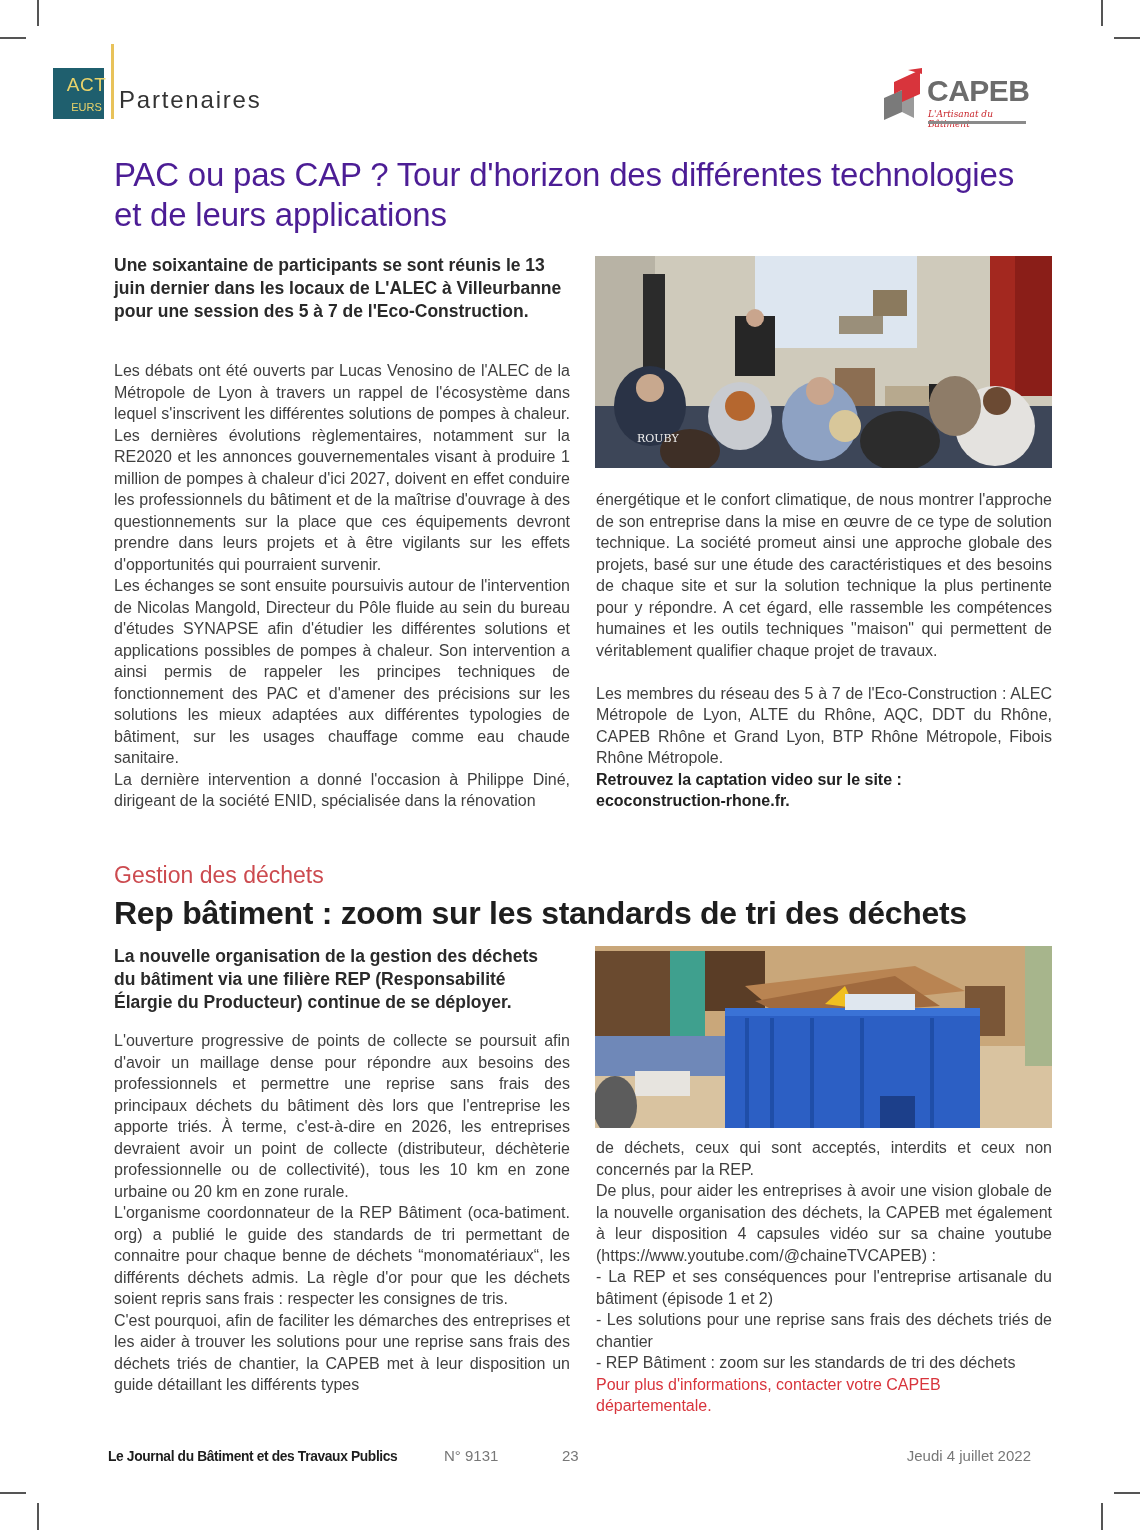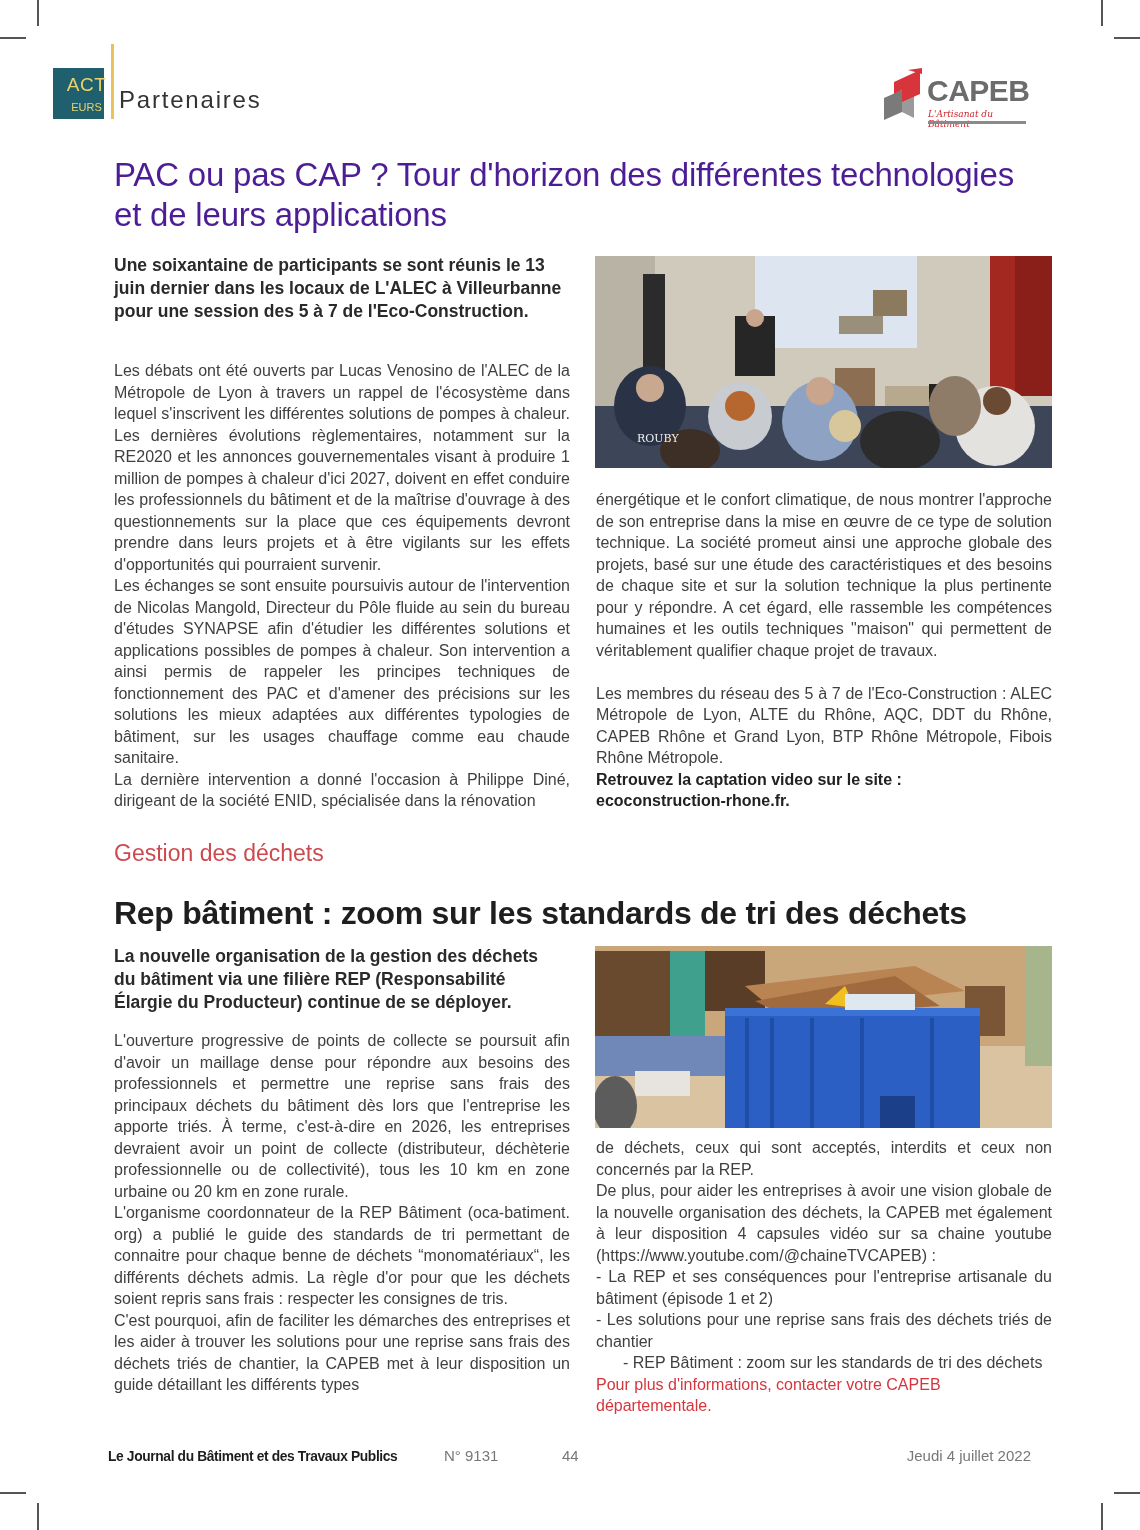--- a/index.html
+++ b/index.html
@@ -25,21 +25,21 @@
   
   .h1 { position: absolute; left: 114px; top: 155px; width: 900px; font-size: 33px; line-height: 40px; color: #4c1d95; font-weight: 400; letter-spacing: -0.2px; }
   .lead { position: absolute; left: 114px; width: 450px; font-size: 17.5px; line-height: 23px; font-weight: bold; color: #2a2a2a; }
   .body-col { position: absolute; font-size: 16px; line-height: 21.5px; color: #3f3f3f; text-align: justify; hyphens: manual; }
   .body-col p { margin: 0; }
   .bold-dark { font-weight: bold; color: #222; }
   .red-bold { font-weight: normal; color: #d8343c; }
 
   .photo { position: absolute; overflow: hidden; }
 
-  .kicker { position: absolute; left: 114px; top: 840px; font-size: 23px; color: #cc4a4f; }
+  .kicker { position: absolute; left: 114px; top: 862px; font-size: 23px; color: #cc4a4f; }
   .h2 { position: absolute; left: 114px; top: 894px; font-size: 32px; line-height: 38px; color: #1e1e1e; letter-spacing: -0.3px; }
 
   
   .footer { position: absolute; top: 1447px; font-size: 15px; }
   .f-title { left: 108px; font-weight: bold; color: #1d1d1d; letter-spacing: -0.4px; font-family: "Liberation Sans Narrow", "Liberation Sans", sans-serif; transform: scaleX(0.92); transform-origin: left; }
   .f-num { left: 444px; color: #777; }
   .f-page { left: 562px; color: #777; }
   .f-date { right: 109px; color: #777; }
 </style>
 </head>
@@ -157,20 +157,20 @@
   <p>L'ouverture progressive de points de collecte se poursuit afin d'avoir un maillage dense pour répondre aux besoins des professionnels et permettre une reprise sans frais des principaux déchets du bâtiment dès lors que l'entreprise les apporte triés. À terme, c'est-à-dire en 2026, les entreprises devraient avoir un point de collecte (distributeur, déchèterie professionnelle ou de collectivité), tous les 10 km en zone urbaine ou 20 km en zone rurale.</p>
   <p>L'organisme coordonnateur de la REP Bâtiment (oca-batiment. org) a publié le guide des standards de tri permettant de connaitre pour chaque benne de déchets “monomatériaux“, les différents déchets admis. La règle d'or pour que les déchets soient repris sans frais : respecter les consignes de tris.</p>
   <p>C'est pourquoi, afin de faciliter les démarches des entreprises et les aider à trouver les solutions pour une reprise sans frais des déchets triés de chantier, la CAPEB met à leur disposition un guide détaillant les différents types</p>
 </div>
 
 <div class="body-col" style="left:596px;top:1137px;width:456px;">
   <p>de déchets, ceux qui sont acceptés, interdits et ceux non concernés par la REP.</p>
   <p>De plus, pour aider les entreprises à avoir une vision globale de la nouvelle organisation des déchets, la CAPEB met également à leur disposition 4 capsules vidéo sur sa chaine youtube  (https://www.youtube.com/@chaineTVCAPEB) :</p>
   <p>- La REP et ses conséquences pour l'entreprise artisanale du bâtiment (épisode 1 et 2)</p>
   <p>- Les solutions pour une reprise sans frais des déchets triés de chantier</p>
-  <p style="text-align:left;margin-left:27px;">- REP Bâtiment : zoom sur les standards de tri des déchets</p>
+  <p style="text-align:left;">- REP Bâtiment : zoom sur les standards de tri des déchets</p>
   <p class="red-bold" style="text-align:left;">Pour plus d'informations, contacter votre CAPEB départementale.</p>
 </div>
 
 <div class="footer f-title">Le Journal du Bâtiment et des Travaux Publics</div>
 <div class="footer f-num">N° 9131</div>
-<div class="footer f-page">44</div>
+<div class="footer f-page">23</div>
 <div class="footer f-date">Jeudi 4 juillet 2022</div>
 
 </body></html>

